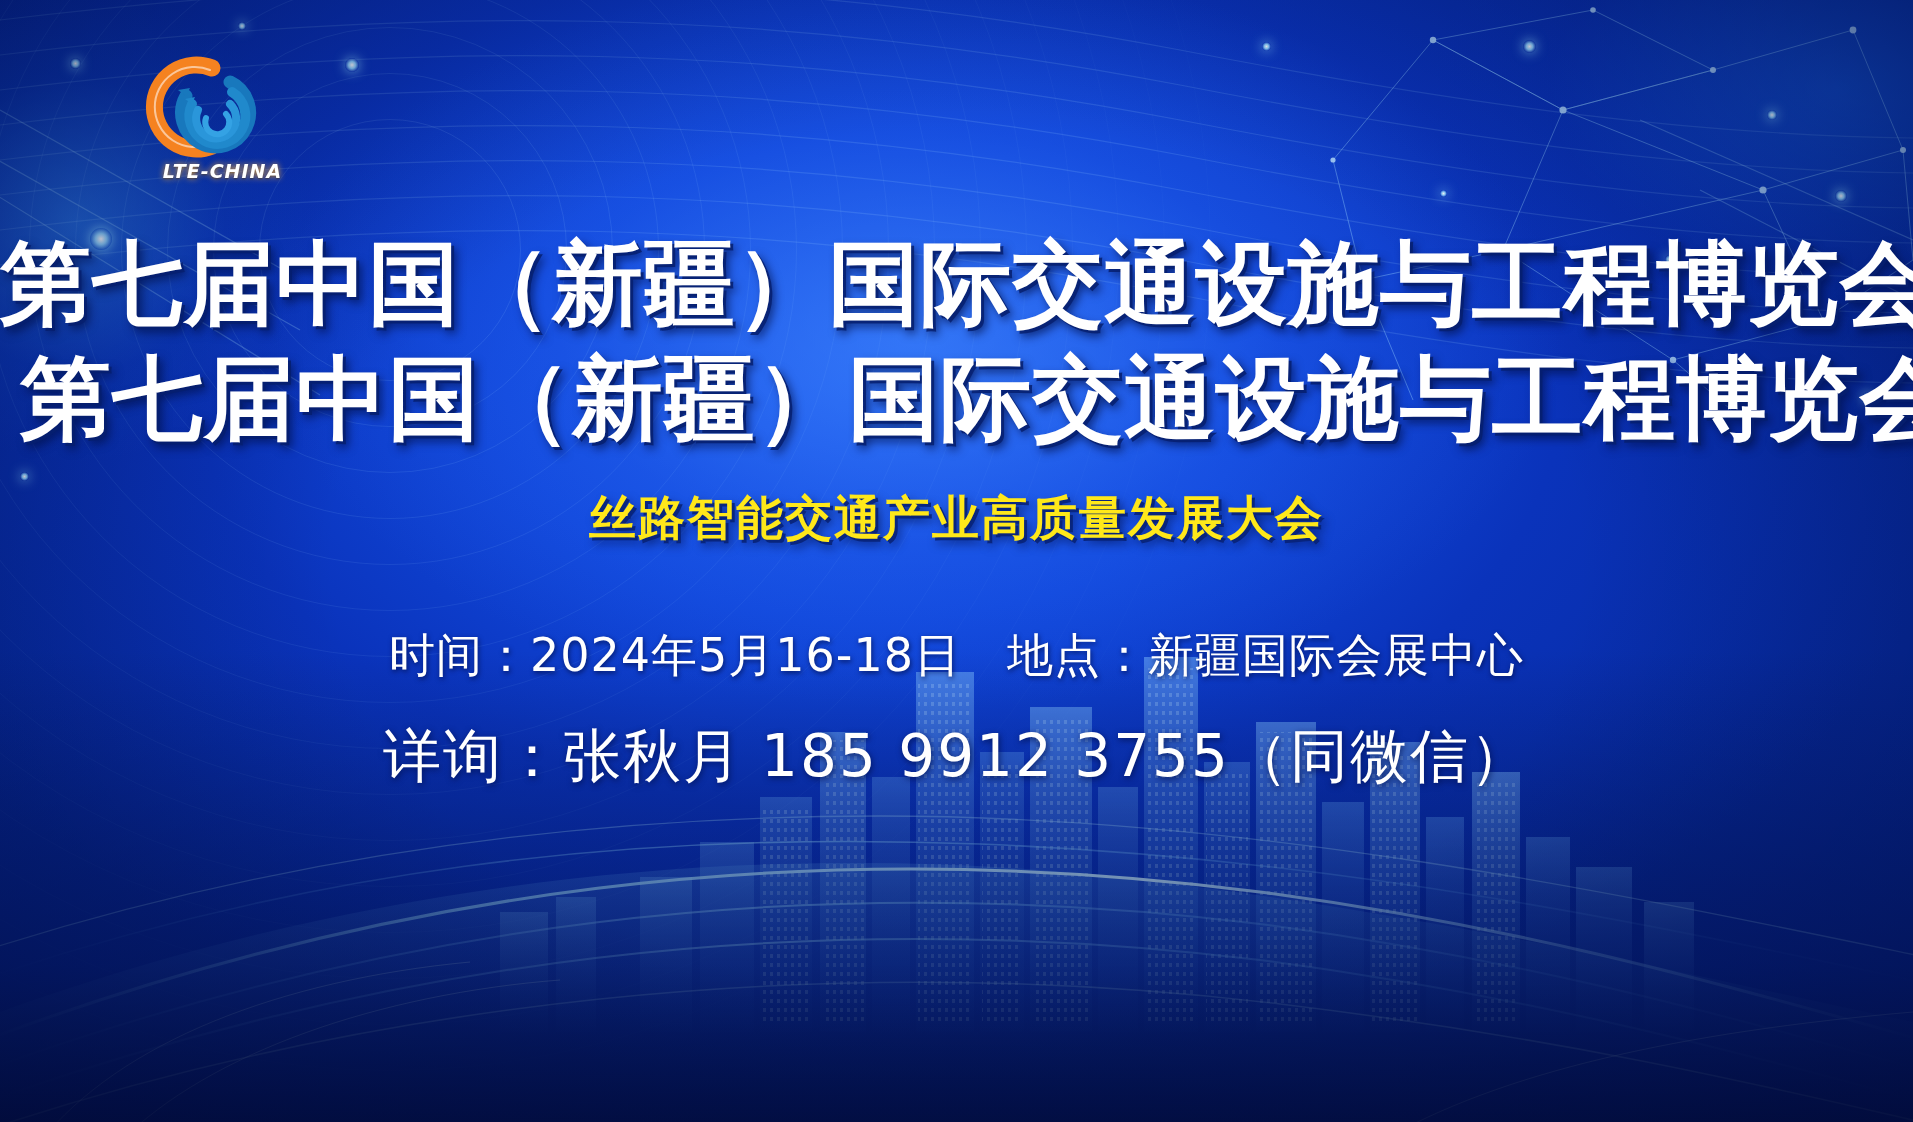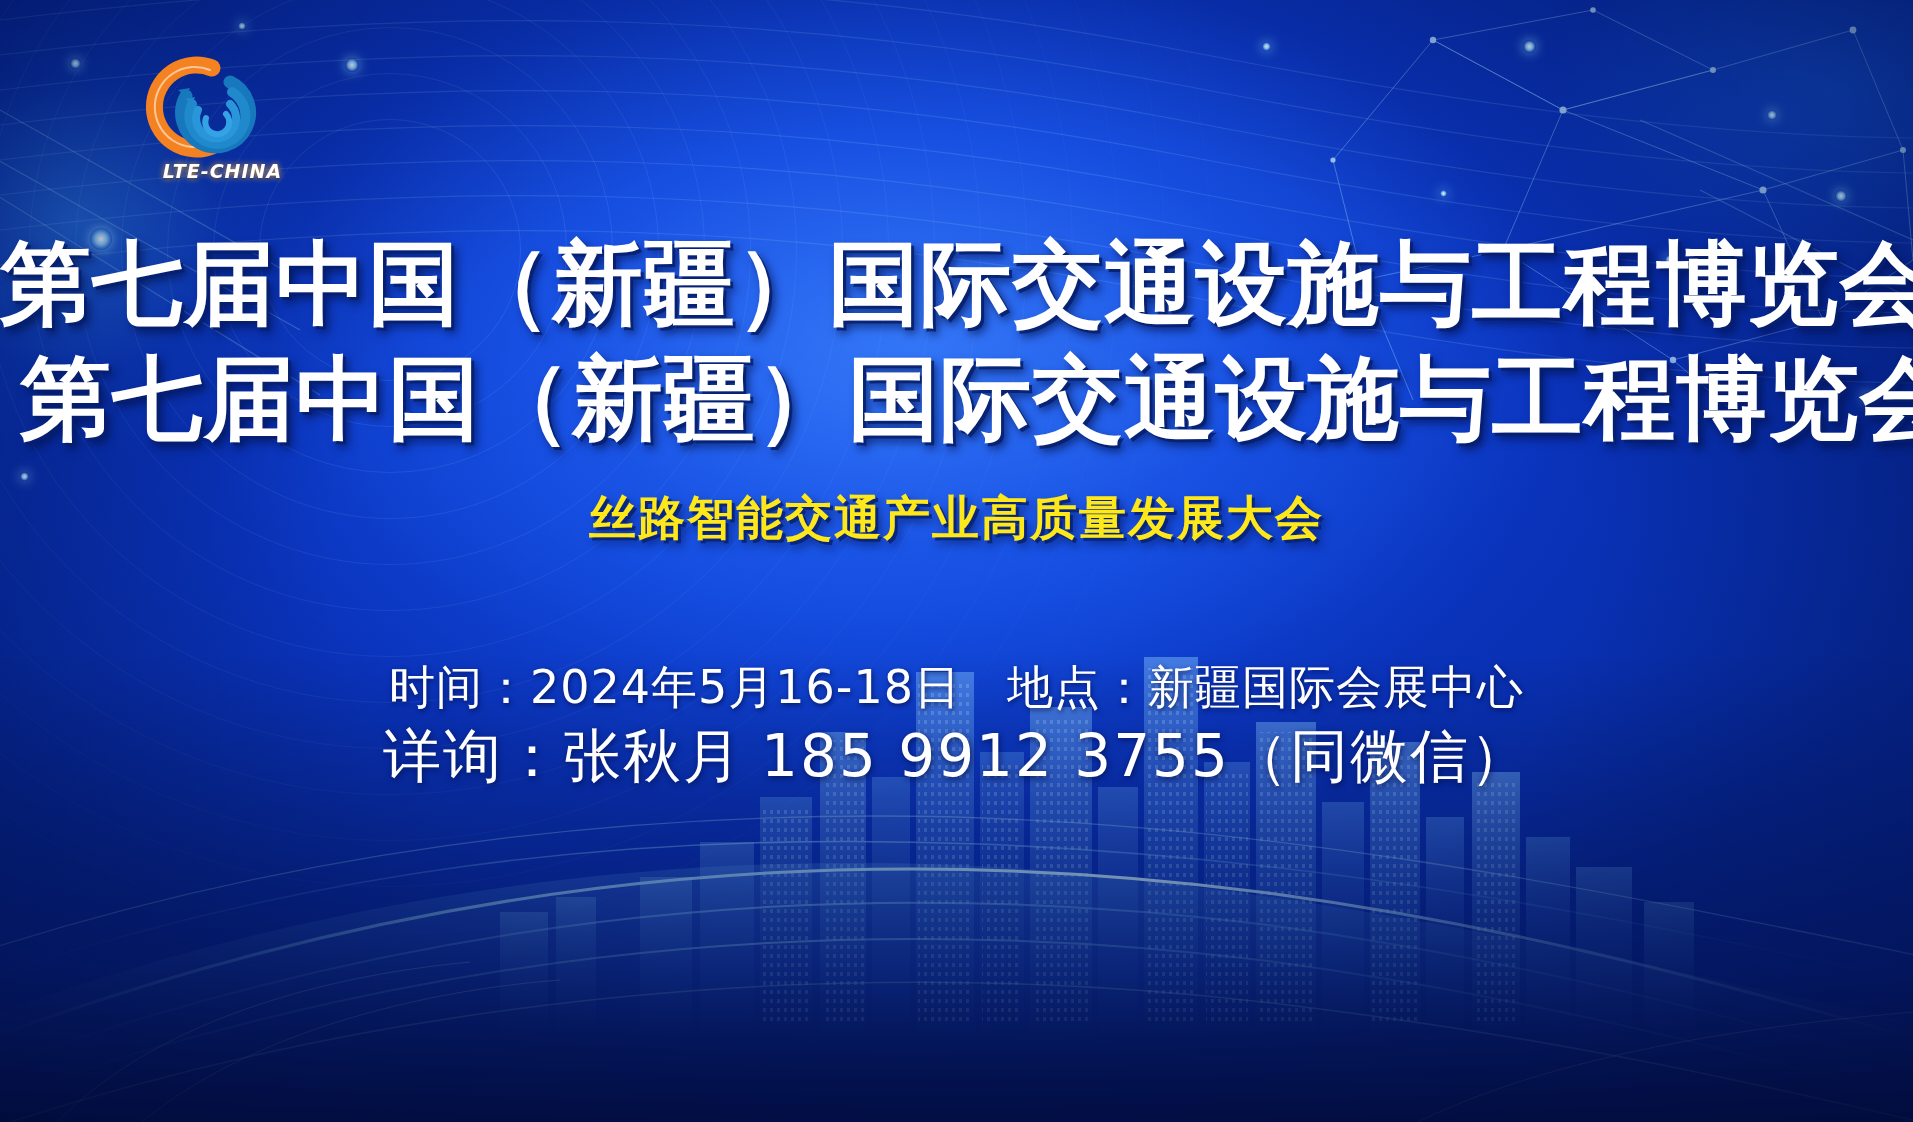--- a/index.html
+++ b/index.html
@@ -147,21 +147,20 @@
   .meta-line {
     position: absolute;
     top: 625px; left: 0; right: 0;
     font-family: "DejaVu Sans", "Liberation Sans", sans-serif;
     font-weight: 500;
     font-size: 46px;
     letter-spacing: 1px;
     color: #ffffff;
     white-space: nowrap;
     text-shadow: 1px 2px 5px rgba(2,14,70,0.75);
-    margin-top: 32px;
   }
   .meta-line .gap { display: inline-block; width: 46px; }
 
   .contact-line {
     position: absolute;
     top: 718px; left: 0; right: 0;
     font-family: "DejaVu Sans", "Liberation Sans", sans-serif;
     font-weight: 500;
     font-size: 58px;
     letter-spacing: 2px;

